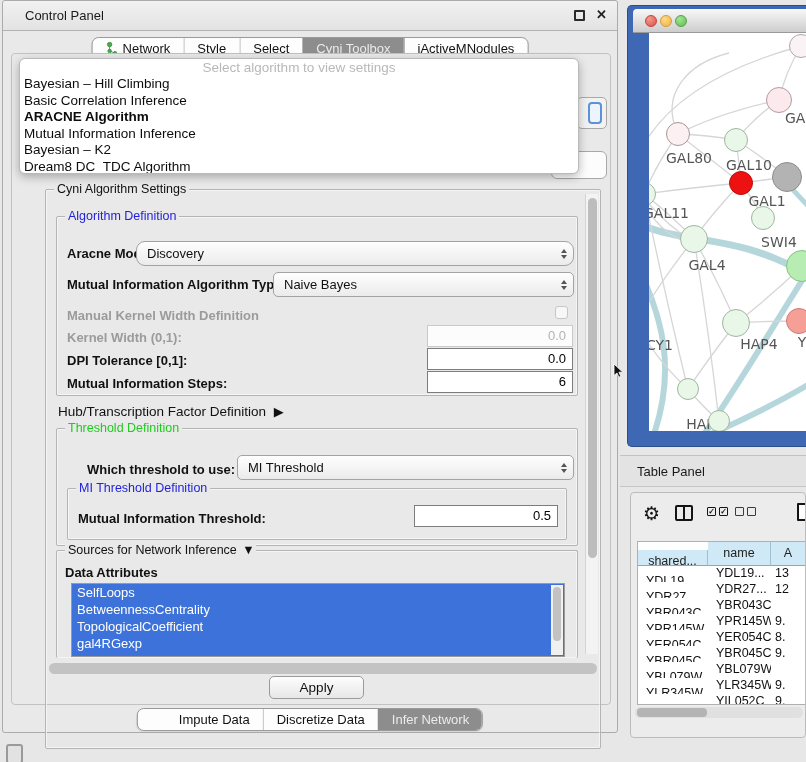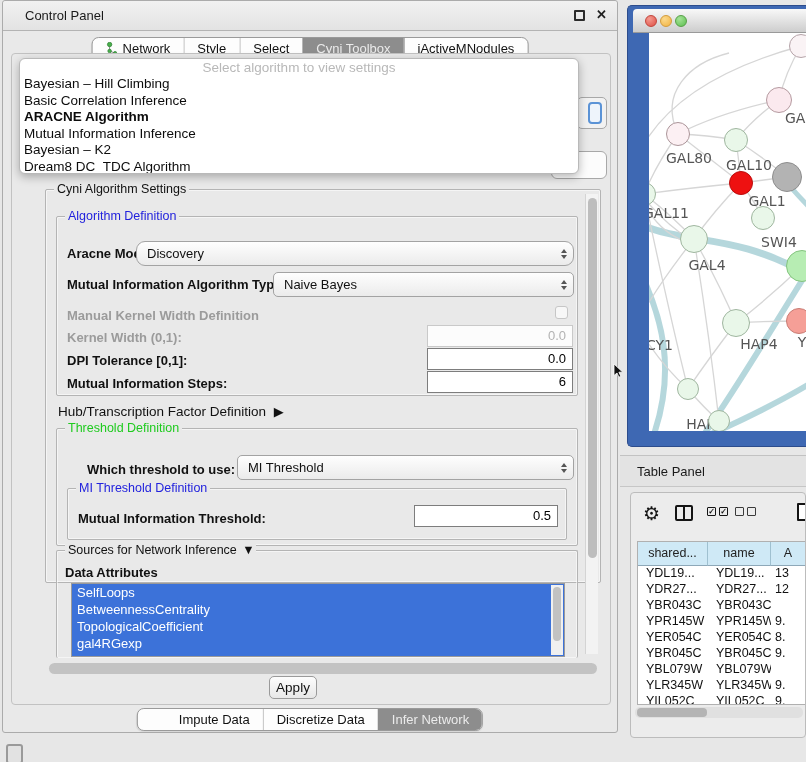--- a/index.html
+++ b/index.html
@@ -77,21 +77,21 @@
   .vscroll { position:absolute; width:13px; background:#f3f3f3; border-left:1px solid #d4d4d4; }
   .vthumb { position:absolute; left:2px; width:9px; background:#bdbdbd; border-radius:5px; }
   .hscroll-bar { position:absolute; height:11px; background:#c3c3c3; border-radius:6px; }
 
   .attr-list { position:absolute; background:#fff; border:1px solid #9a9a9a; overflow:hidden; }
   .attr-item { height:17px; line-height:17px; font-size:13px; color:#fff; background:#3c72d9; padding-left:5px; }
   .attr-fill { height:12px; background:#3c72d9; }
   .list-scroll { position:absolute; right:1px; top:1px; bottom:1px; width:12px; background:#f0f0f0; }
   .list-thumb { position:absolute; left:2px; top:2px; width:8px; height:54px; background:#c2c2c2; border-radius:4px; }
 
-  .apply-btn { position:absolute; left:266px; top:675px; width:48px; height:23px;
+  .apply-btn { position:absolute; left:266px; top:675px; width:95px; height:23px;
     border:1px solid #9a9a9a; border-radius:5px; background:linear-gradient(#fdfdfd,#e7e7e7);
     font-size:13.5px; color:#111; text-align:center; line-height:21px; }
 
   .mini-square { position:absolute; left:6px; top:744px; width:17px; height:20px;
     border:2px solid #9a9a9a; border-radius:3px; background:#e2e2e2; }
 
   
   .net-window { position:absolute; left:627px; top:5px; width:179px; height:442px;
     background:#3e68b3; border:1px solid #2c4c8c; border-right:none; border-radius:5px 0 0 5px; }
   .net-titlebar { position:absolute; left:5px; top:3px; right:0; height:24px;
@@ -123,21 +123,21 @@
   .cbx-grp { position:absolute; top:14px; display:flex; gap:3px; }
   .doc-icon { position:absolute; left:166px; top:10px; width:14px; height:18px;
     border:2px solid #141414; border-radius:1px; background:#fff; }
   .tp-table { position:absolute; left:6px; top:48px; width:170px; height:164px;
     background:#fff; border:1px solid #b0b0b0; overflow:hidden; }
   .th-row { display:flex; height:24px; }
   .th { background:#cfe9f6; border-right:1px solid #9fc0d0; border-bottom:1px solid #8ea8b8;
     font-size:12.5px; color:#222; text-align:center; line-height:23px; overflow:hidden; white-space:nowrap; }
   .td-row { display:flex; height:16px; font-size:12.5px; color:#111; }
   .td { overflow:hidden; white-space:nowrap; }
-  .c0 { width:80px; padding-left:8px; }
+  .c0 { width:80px; padding-left:8px;margin-top:8px; }
   .c1 { width:72px; padding-left:8px; }
   .c2 { width:40px; padding-left:4px; }
   .th.c0,.th.c1,.th.c2 { padding-left:0; }
   .tp-hscroll { position:absolute; left:4px; top:214px; width:168px; height:11px;
     background:#e0e0e0; border-radius:5px; }
   .tp-hthumb { position:absolute; left:2px; top:1px; width:70px; height:9px; background:#b4b4b4; border-radius:4px; }
 
   .cursor { position:absolute; left:613px; top:364px; z-index:9; }
 </style>
 </head>
@@ -188,21 +188,21 @@
     <div id="alg-options">
         <div class="opt">Bayesian – Hill Climbing</div>
         <div class="opt">Basic Correlation Inference</div>
         <div class="opt sel">ARACNE Algorithm</div>
         <div class="opt">Mutual Information Inference</div>
         <div class="opt">Bayesian – K2</div>
         <div class="opt">Dream8 DC_TDC Algorithm</div>
       </div>
   </div>
 
-  <div class="group" style="left:42px; top:188px; width:556px; height:394px;">
+  <div class="group" style="left:42px; top:188px; width:556px; height:560px;">
     <span class="legend">Cyni Algorithm Settings</span>
 
     <div class="group" style="left:10px; top:26px; width:522px; height:180px; position:absolute;">
       <span class="legend blue">Algorithm Definition</span>
 
       <span class="lbl" style="left:10px; top:29px;">Aracne Mode:</span>
       <div class="combo" style="left:79px; top:24px; width:438px; height:25px;border-radius:9px;">
         <span class="ctext">Discovery</span>
         <span class="stepper">
             <span class="tri-up"></span>

